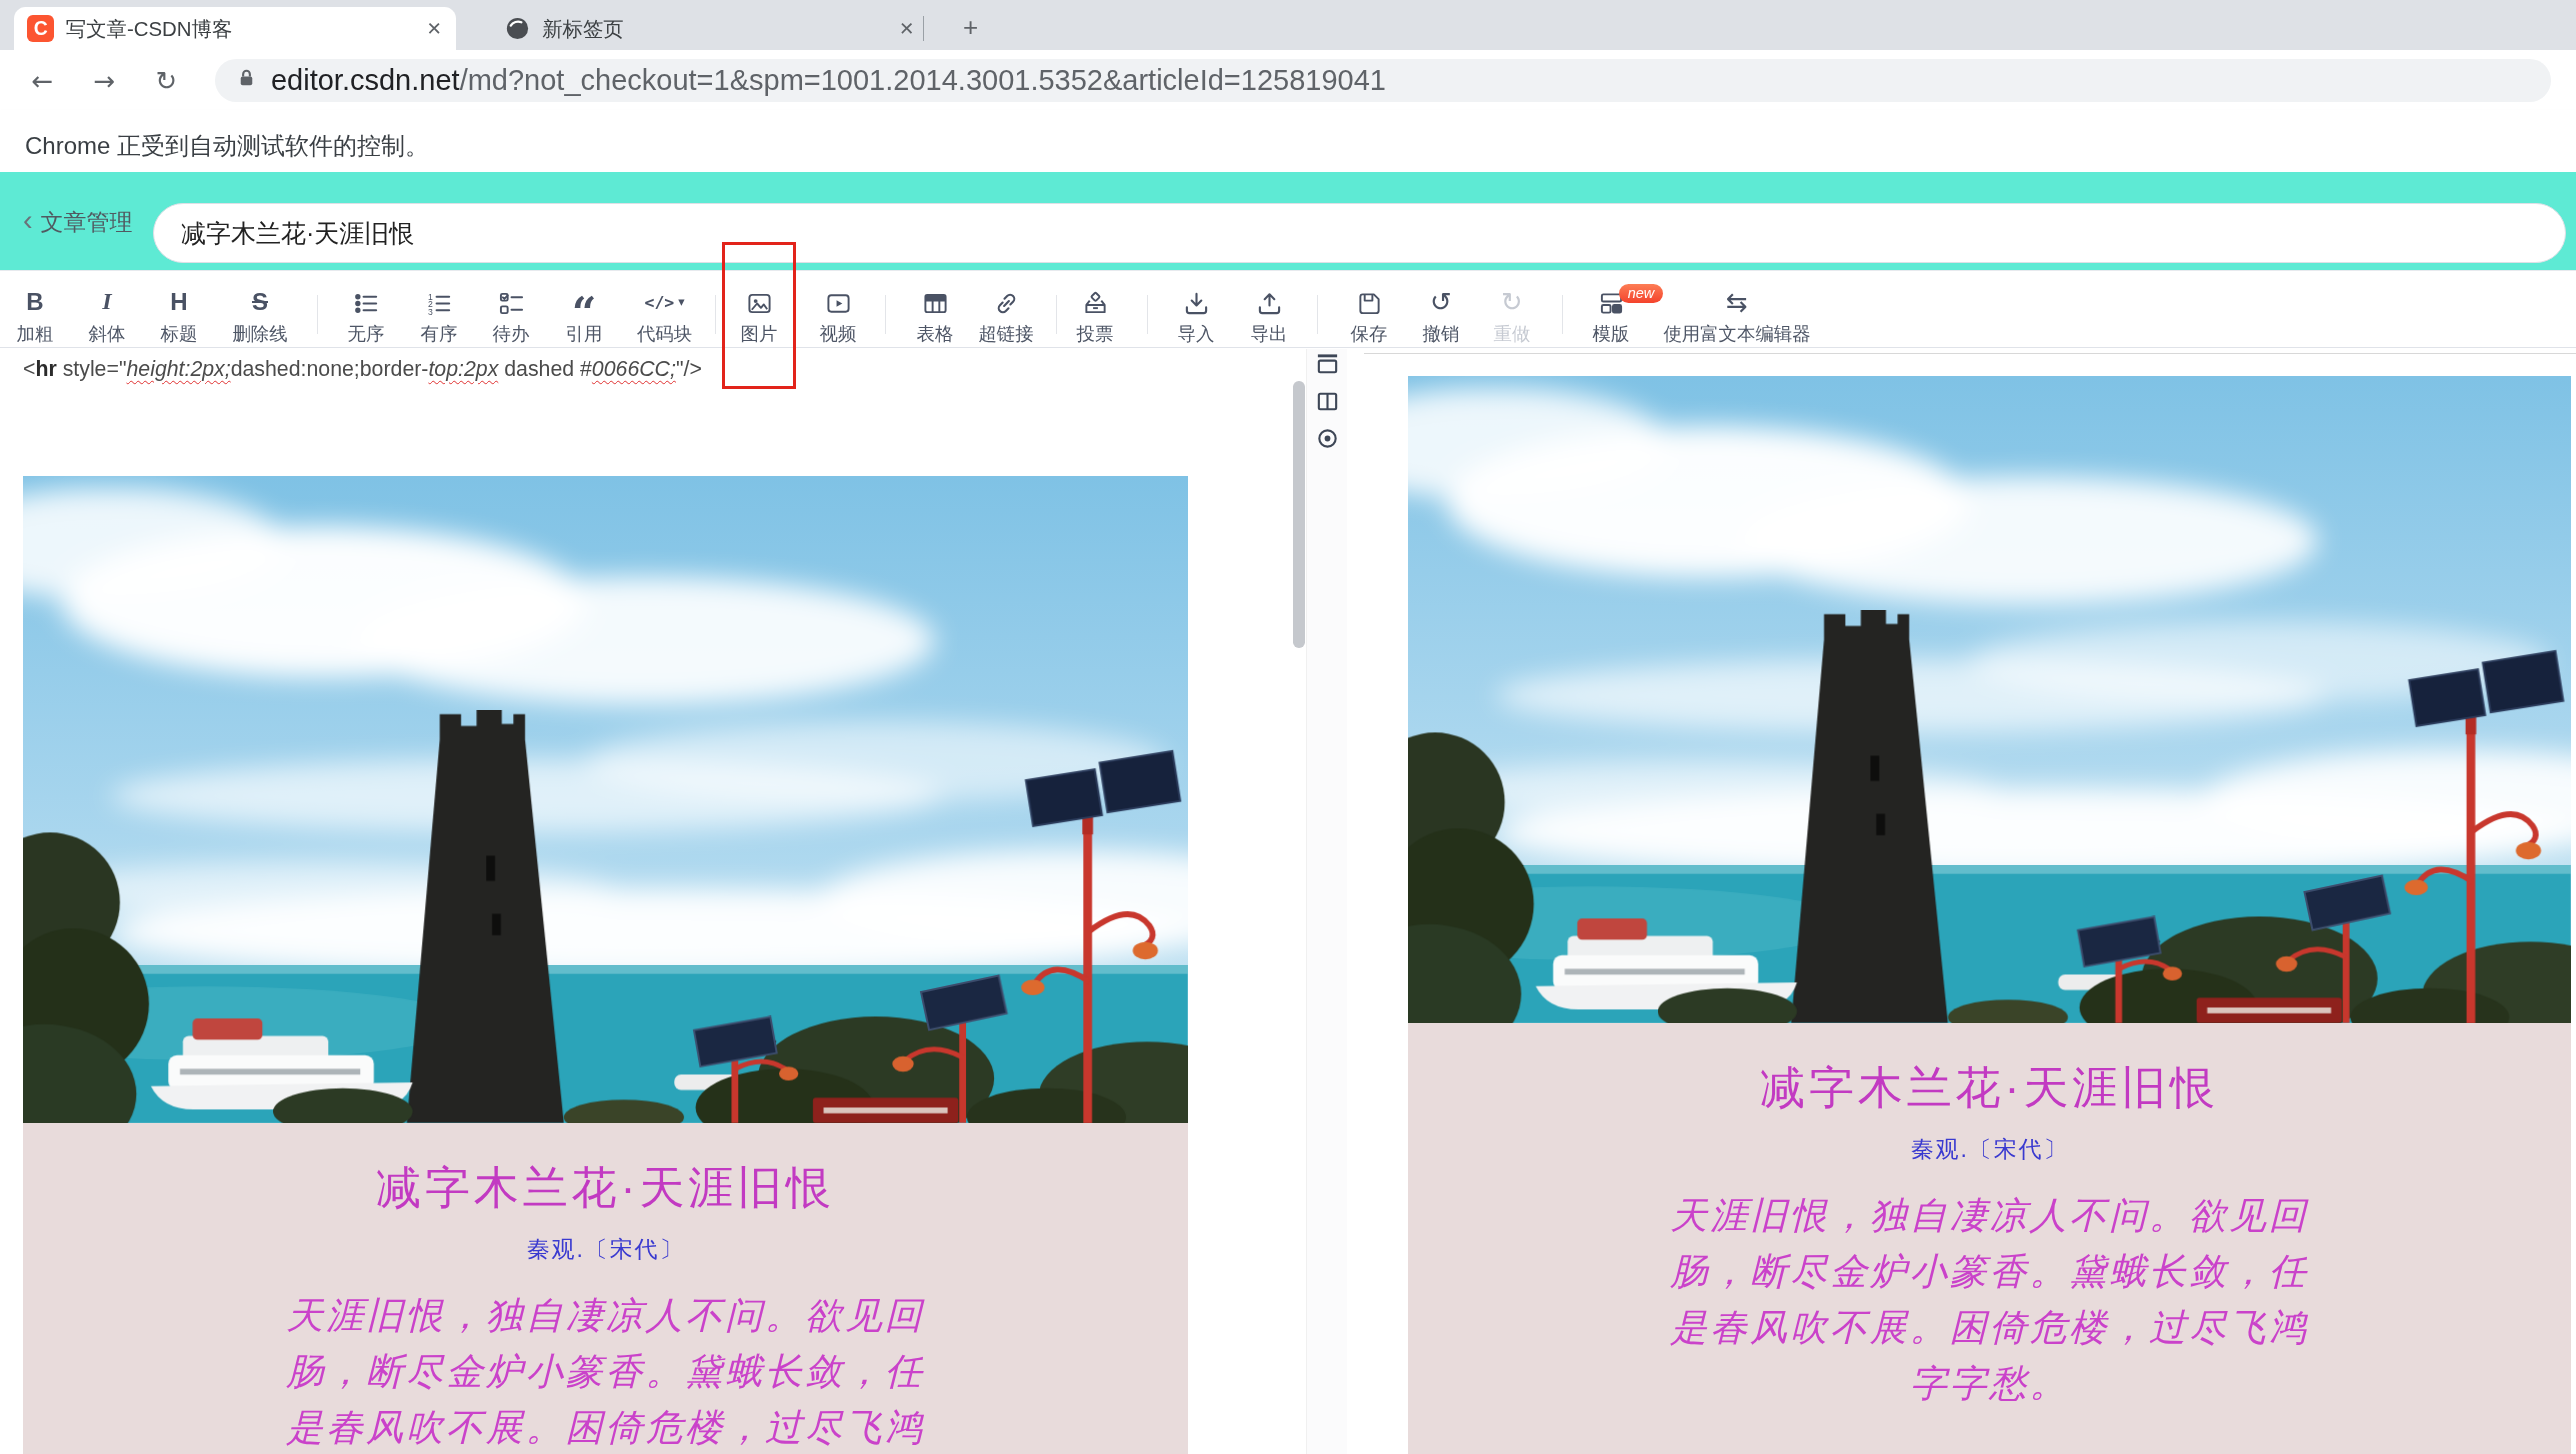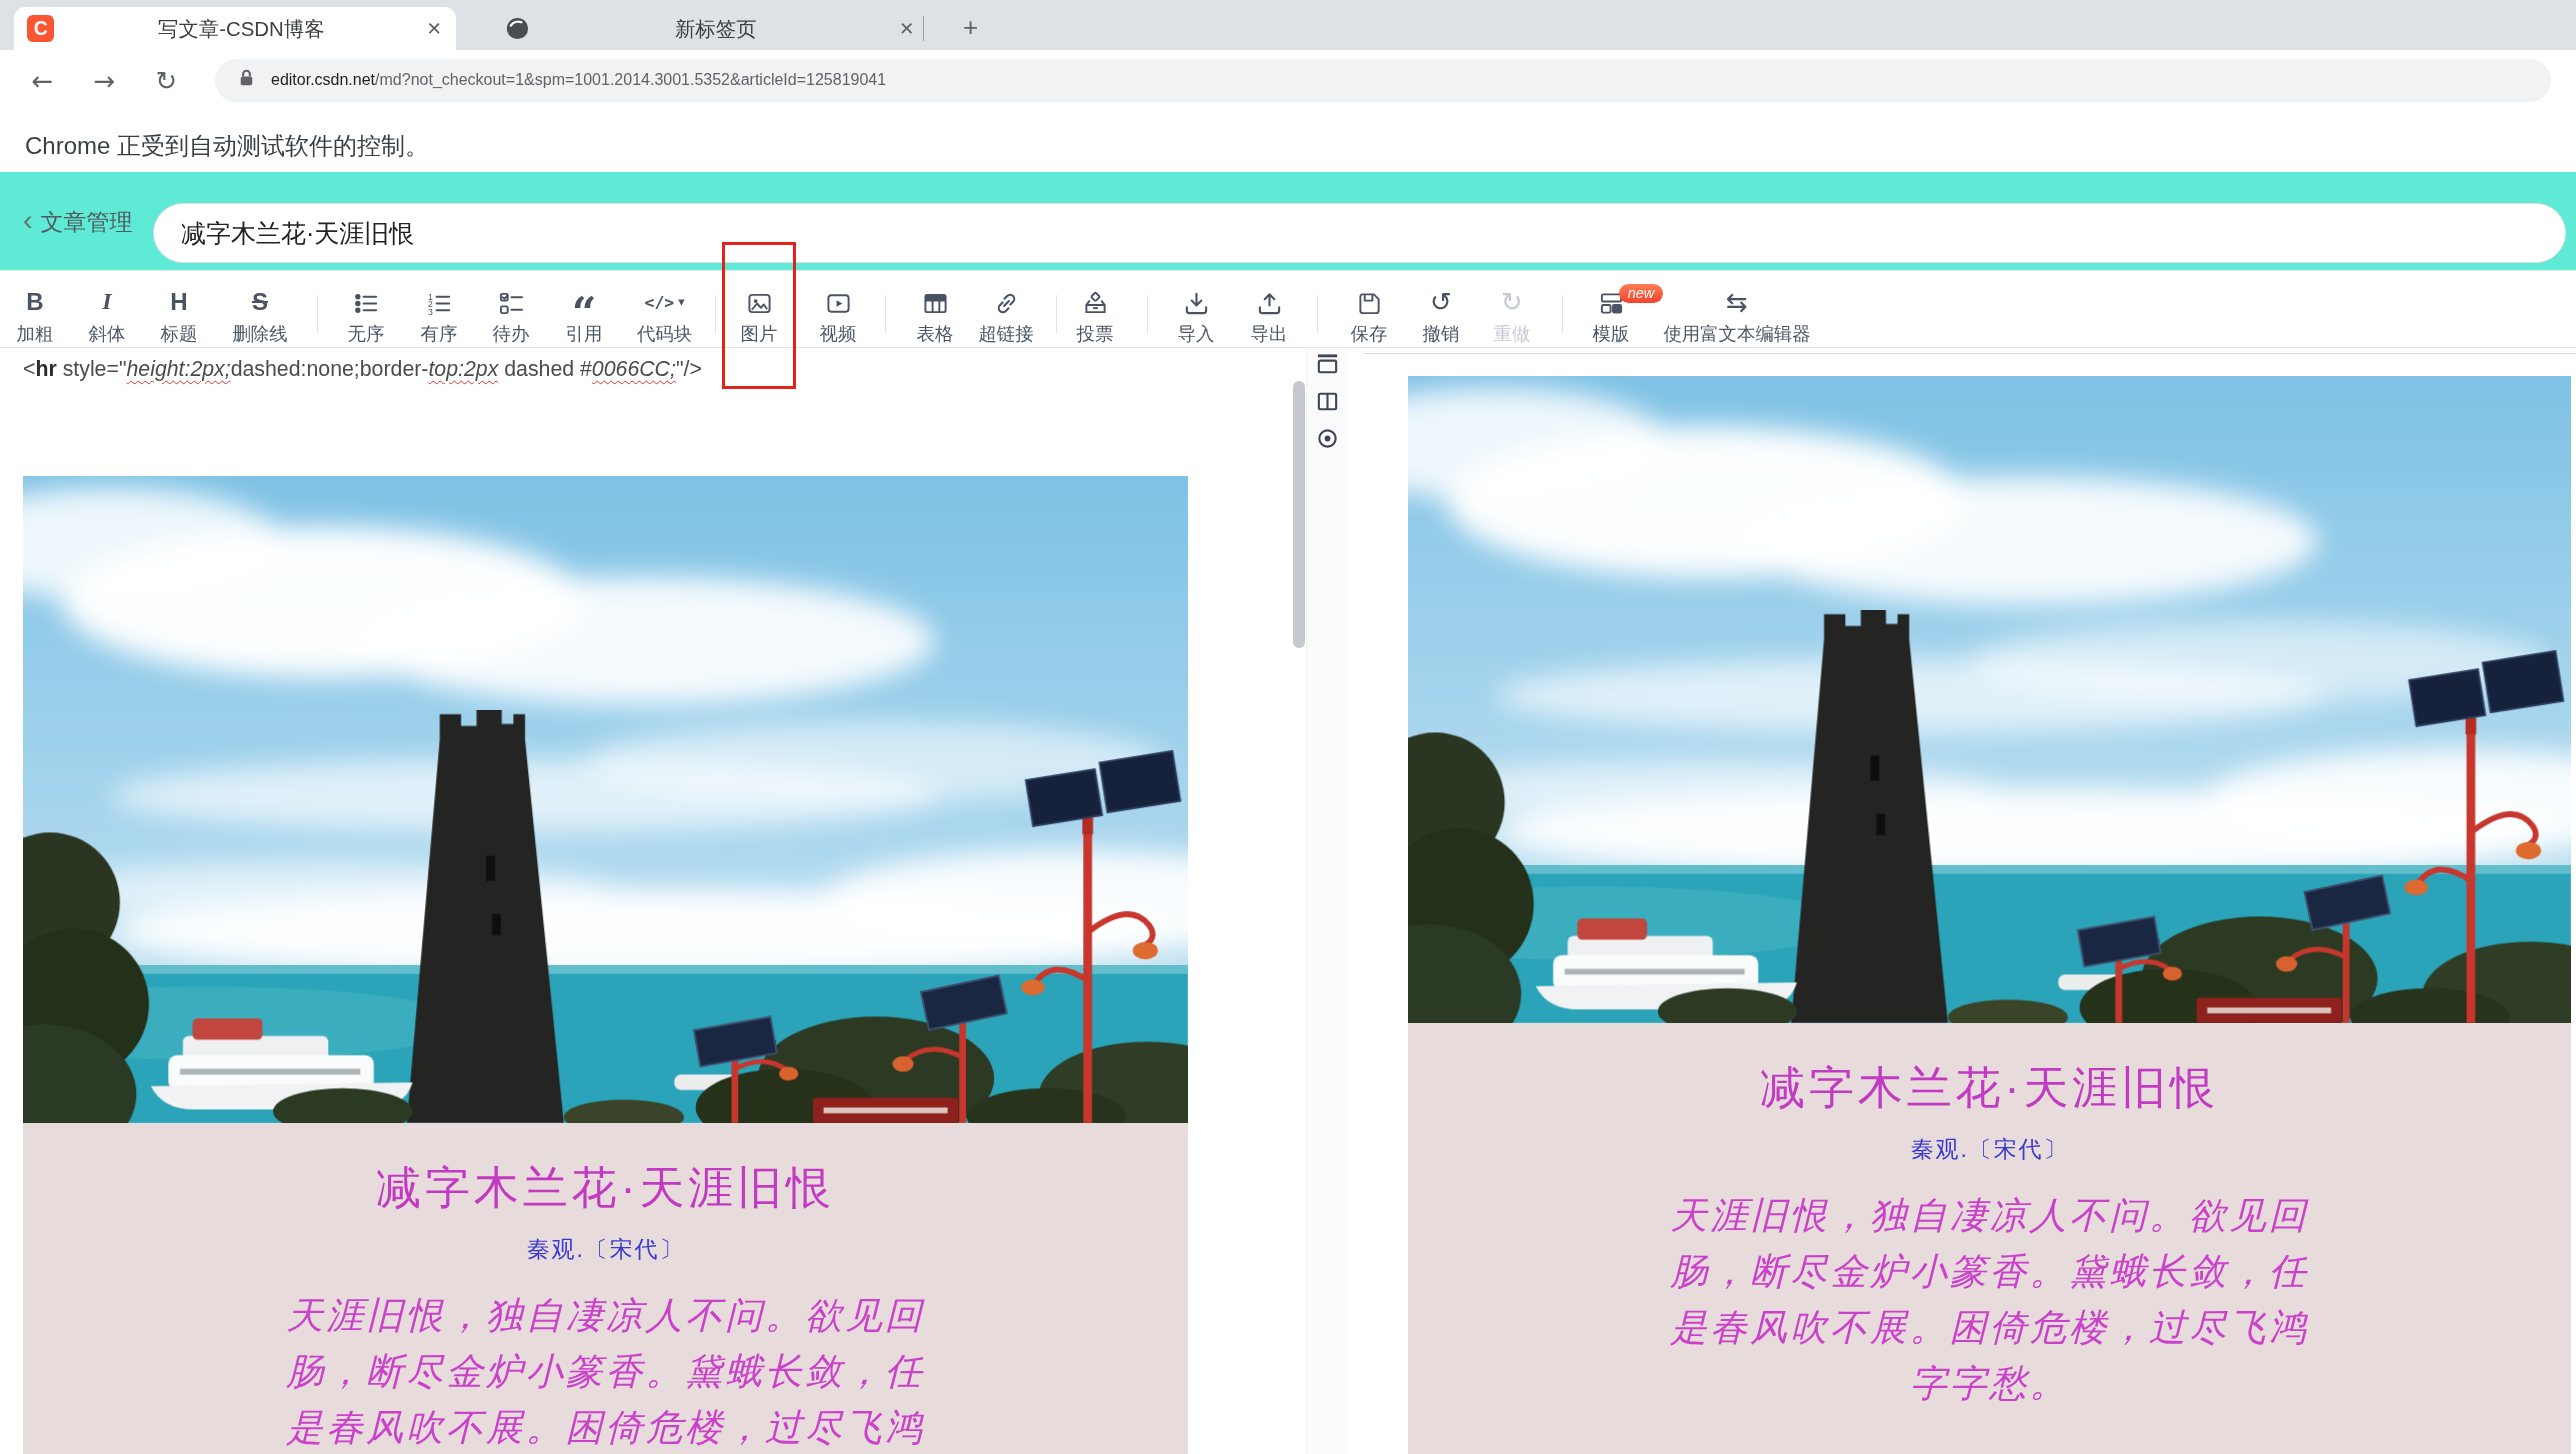--- a/index.html
+++ b/index.html
@@ -6,31 +6,31 @@
     font-family:"Liberation Sans",sans-serif;background:#fff;}
   *{box-sizing:border-box;}
   
   .tabstrip{position:absolute;top:0;left:0;right:0;height:50px;background:#dee1e6;}
   .tab{position:absolute;top:6.8px;height:44px;display:flex;align-items:center;padding:0 13.6px;}
   .tab.active{left:13.6px;width:442px;background:#fff;border-radius:11.6px 11.6px 0 0;}
   .tab.inactive{left:490px;width:438px;color:#45494d;}
   .tab .favicon{width:27px;height:27px;flex:0 0 27px;margin-right:11.6px;}
   .csdn-fav{background:#fc5531;border-radius:5.8px;color:#fff;font-weight:bold;font-size:19.4px;
     display:flex;align-items:center;justify-content:center;}
-  .tab .ttl{font-size:20.4px;color:#3c4043;white-space:nowrap;overflow:hidden;flex:1;text-align:center;}
+  .tab .ttl{font-size:20.4px;color:#3c4043;white-space:nowrap;overflow:hidden;flex:1;}
   .tab .close{font-size:18.4px;color:#5f6368;margin-left:9.7px;cursor:pointer;}
   .tabsep{position:absolute;left:923px;top:15.5px;width:1px;height:25px;background:#9aa0a6;}
   .newtab{position:absolute;left:954px;top:11.6px;width:33px;height:33px;border-radius:50%;
     font-size:26px;color:#5f6368;text-align:center;line-height:31px;}
   .navbar{position:absolute;top:50px;left:0;right:0;height:60px;background:#fff;}
   .navico{position:absolute;top:11.6px;width:39px;height:39px;font-size:26px;color:#5f6368;
     text-align:center;line-height:39px;font-family:"DejaVu Sans",sans-serif;}
   .omnibox{position:absolute;left:215px;right:25px;top:8.7px;height:43px;border-radius:21.3px;
     background:#f0f2f4;display:flex;align-items:center;padding:0 19.4px;}
-  .urltext{font-size:16px;color:#5f6368;margin-left:11.6px;white-space:nowrap;}
+  .urltext{font-size:29px;color:#5f6368;margin-left:11.6px;white-space:nowrap;}
   .urltext .host{color:#202124;}
   .infobar{position:absolute;top:110px;left:0;right:0;height:74px;background:#fff;
     border-bottom:4px solid #8b5cf6;box-shadow:0 1.9px 3.9px rgba(0,0,0,.06);}
   .infobar span{position:absolute;left:25px;top:0;line-height:72px;font-size:24px;color:#3a3f44;}
   
   .app-header{position:absolute;top:172px;left:0;right:0;height:99px;background:#5eead4;
     border-bottom:1.9px solid #e7eaee;}
   .backlink{position:absolute;left:23px;top:0;height:97px;line-height:97px;font-size:23px;color:#515a61;}
   .backlink .chev{font-size:29px;margin-right:7.8px;color:#6a737a;}
   .title-input{position:absolute;left:153px;right:9.7px;top:31px;height:60px;border-radius:30px;

